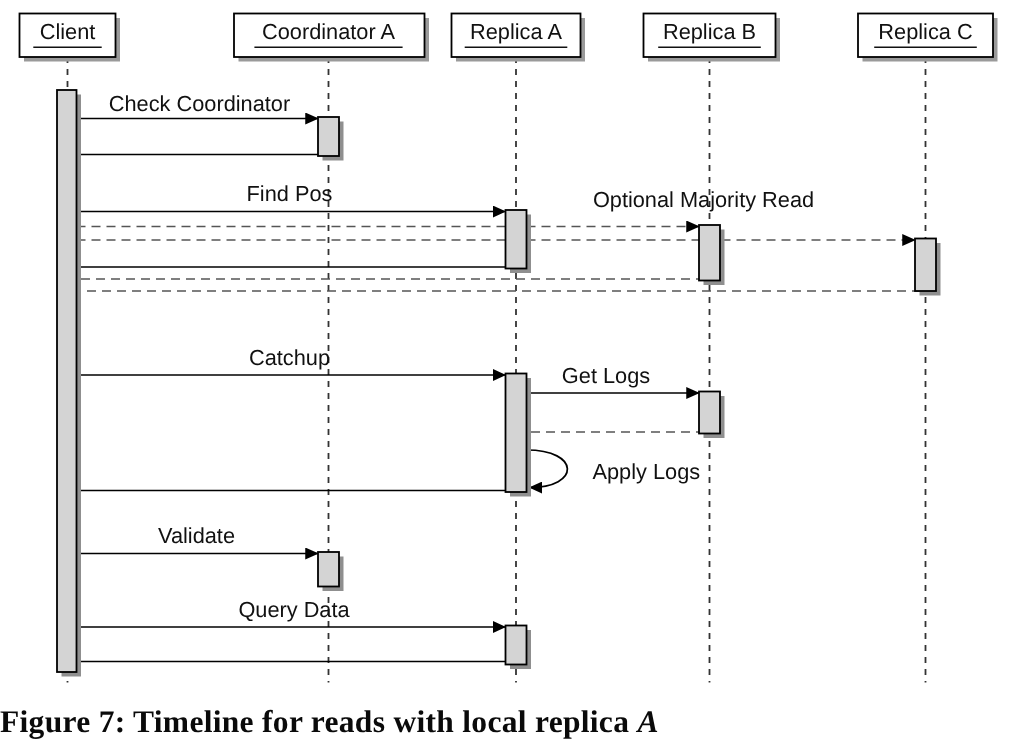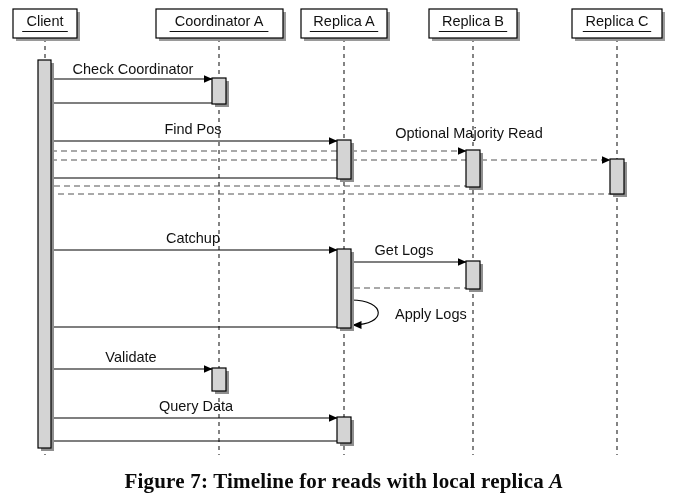--- a/index.html
+++ b/index.html
@@ -80,21 +80,21 @@
     dominant-baseline: alphabetic;
   }
   .msg-label.left {
     text-anchor: start;
   }
   .caption {
     position: absolute;
     left: 0;
     right: 0;
     bottom: 6px;
-    text-align: center;
+    text-align: left;
     font-family: "Liberation Serif", serif;
     font-weight: bold;
     font-size: 21px;
     color: #0a0a0a;
     letter-spacing: 0.2px;
     white-space: nowrap;
   }
   .caption .italic-a {
     font-style: italic;
   }

